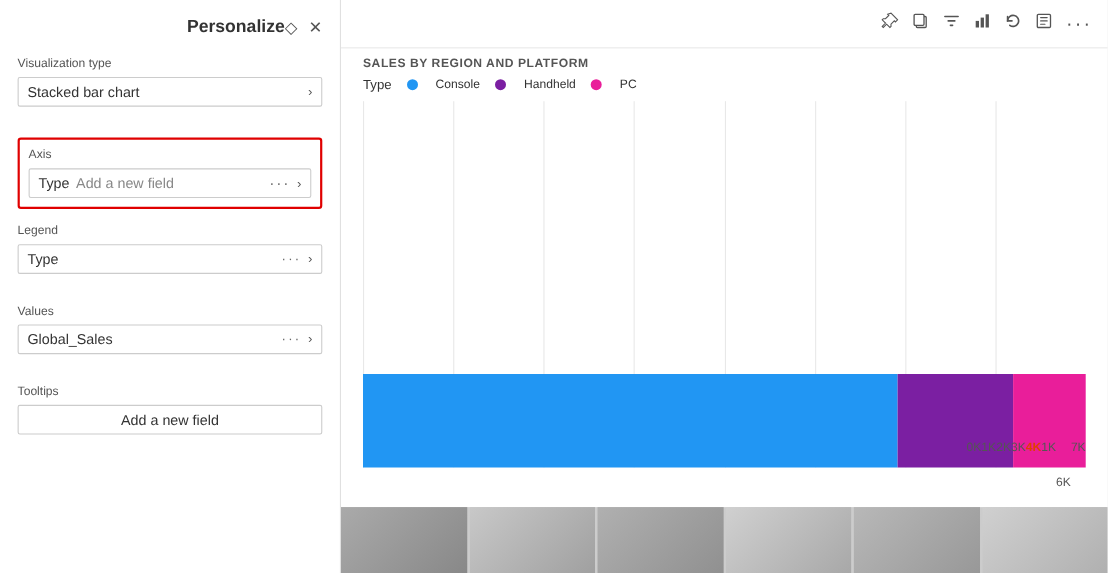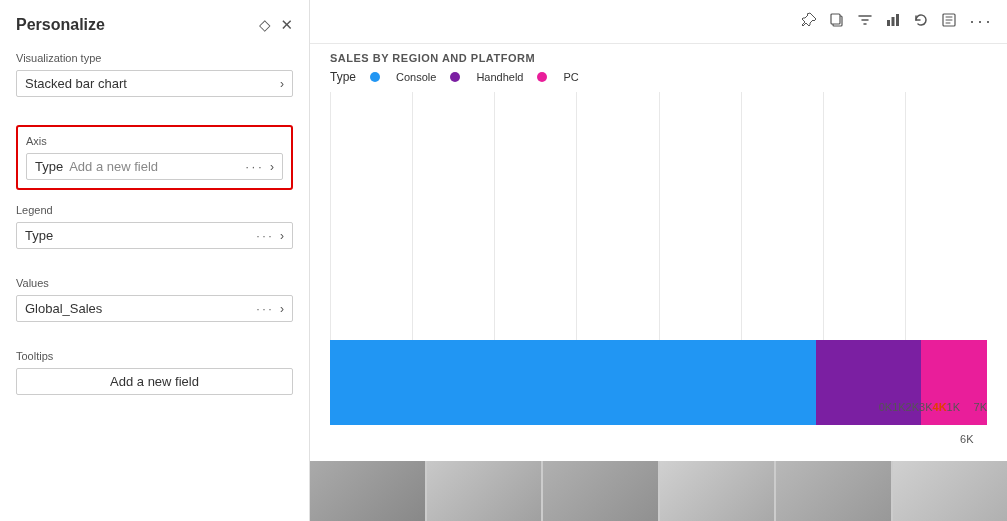--- a/index.html
+++ b/index.html
@@ -23,21 +23,21 @@
       display: flex;
       flex-direction: column;
       gap: 0;
       height: 521px;
       overflow-y: auto;
     }
 
     .panel-header {
       display: flex;
       align-items: center;
-      justify-content: space-between;
+      justify-content: flex-end;
       margin-bottom: 18px;
     }
 
     .panel-title {
       font-size: 16px;
       font-weight: 600;
       color: #333;
     }
 
     .panel-header-icons {
@@ -54,21 +54,21 @@
 
     .section-label {
       font-size: 11px;
       color: #555;
       margin-bottom: 6px;
       font-weight: 400;
     }
 
     .field-row {
       display: flex;
-      align-items: flex-end;
+      align-items: flex-start;
       border: 1px solid #ccc;
       border-radius: 2px;
       padding: 5px 8px;
       background: #fff;
       margin-bottom: 14px;
       cursor: pointer;
     }
 
     .field-row-text {
       flex: 1;

